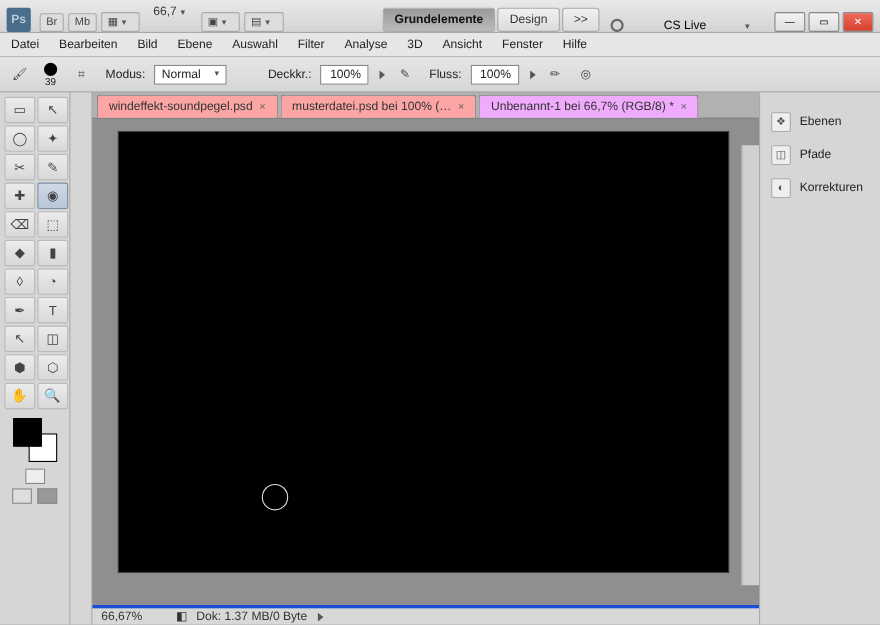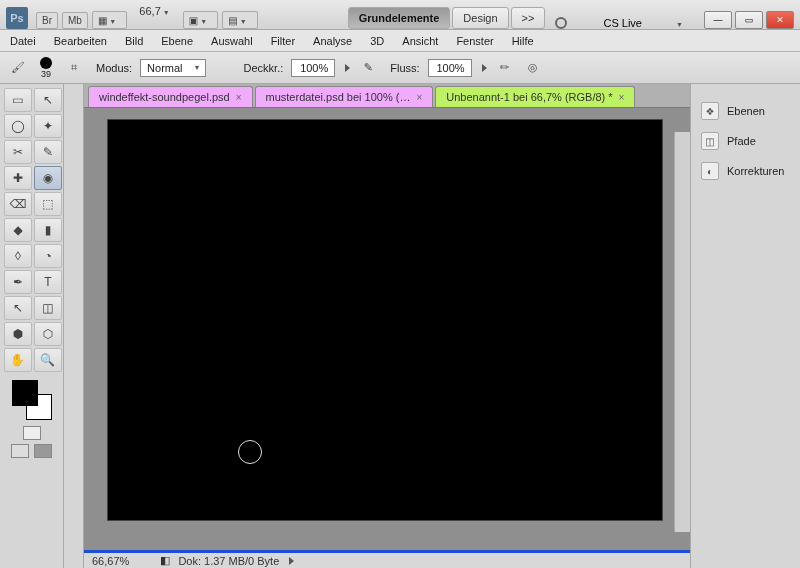--- a/index.html
+++ b/index.html
@@ -35,22 +35,22 @@
 .tbtn { width:28px; height:24px; background:linear-gradient(#ececec,#d8d8d8); border:1px solid #bbb; border-radius:2px; display:flex; align-items:center; justify-content:center; color:#444; font-size:12px; }
 .tbtn.sel { background:linear-gradient(#cfd9e6,#b8c6d8); border-color:#7a8da5; }
 .swatches { position:relative; width:40px; height:40px; margin:6px auto; }
 .sw { width:26px; height:26px; border:1.5px solid #000; position:absolute; }
 .sw.fg { background:#000; top:0; left:0; z-index:2; }
 .sw.bg { background:#fff; bottom:0; right:0; z-index:1; }
 .qmask { margin:4px auto; display:flex; gap:5px; justify-content:center; }
 .qm { width:18px; height:14px; border:1px solid #888; background:#eee; }
 .center { flex:1; display:flex; flex-direction:column; position:relative; }
 .tabbar { height:24px; background:#b1b1b1; display:flex; align-items:flex-end; padding-left:4px; border-bottom:1px solid #777; }
-.tab { padding:4px 10px; background:#f0abfc; border:1px solid #888; border-bottom:none; border-radius:3px 3px 0 0; margin-right:2px; display:flex; align-items:center; gap:6px; color:#333; max-width:210px; white-space:nowrap; overflow:hidden; text-overflow:ellipsis;}
-.tab.active { background:#bef264; }
+.tab { padding:4px 10px; background:#fca5a5; border:1px solid #888; border-bottom:none; border-radius:3px 3px 0 0; margin-right:2px; display:flex; align-items:center; gap:6px; color:#333; max-width:210px; white-space:nowrap; overflow:hidden; text-overflow:ellipsis;}
+.tab.active { background:#f0abfc; }
 .tab .x { color:#666; font-size:10px; }
 .canvas-area { flex:1; background:#8f8f8f; position:relative; overflow:hidden; }
 .canvas { position:absolute; left:24px; top:12px; width:554px; height:400px; background:#000; box-shadow:0 0 0 1px #444; }
 .brush-cursor { position:absolute; left:130px; top:320px; width:24px; height:24px; border:1.2px solid #ddd; border-radius:50%; }
 .statusbar { height:18px; background:#d8d8d8; border-top:3px solid #1d4ed8; display:flex; align-items:center; padding:0 8px; gap:8px; color:#333; font-size:10px; }
 .statusbar .zoom { width:60px; }
 .scrollbar-v { position:absolute; right:0; top:24px; bottom:18px; width:16px; background:#d0d0d0; border-left:1px solid #aaa; }
 .rightpanels { width:110px; min-width:110px; background:#d6d6d6; border-left:1px solid #aaa; padding:12px 6px; }
 .rp-item { display:flex; align-items:center; gap:8px; padding:6px 4px; color:#222; }
 .rp-icon { width:18px; height:18px; display:flex; align-items:center; justify-content:center; color:#555; border:1px solid #aaa; border-radius:2px; background:#eee; font-size:10px;}

